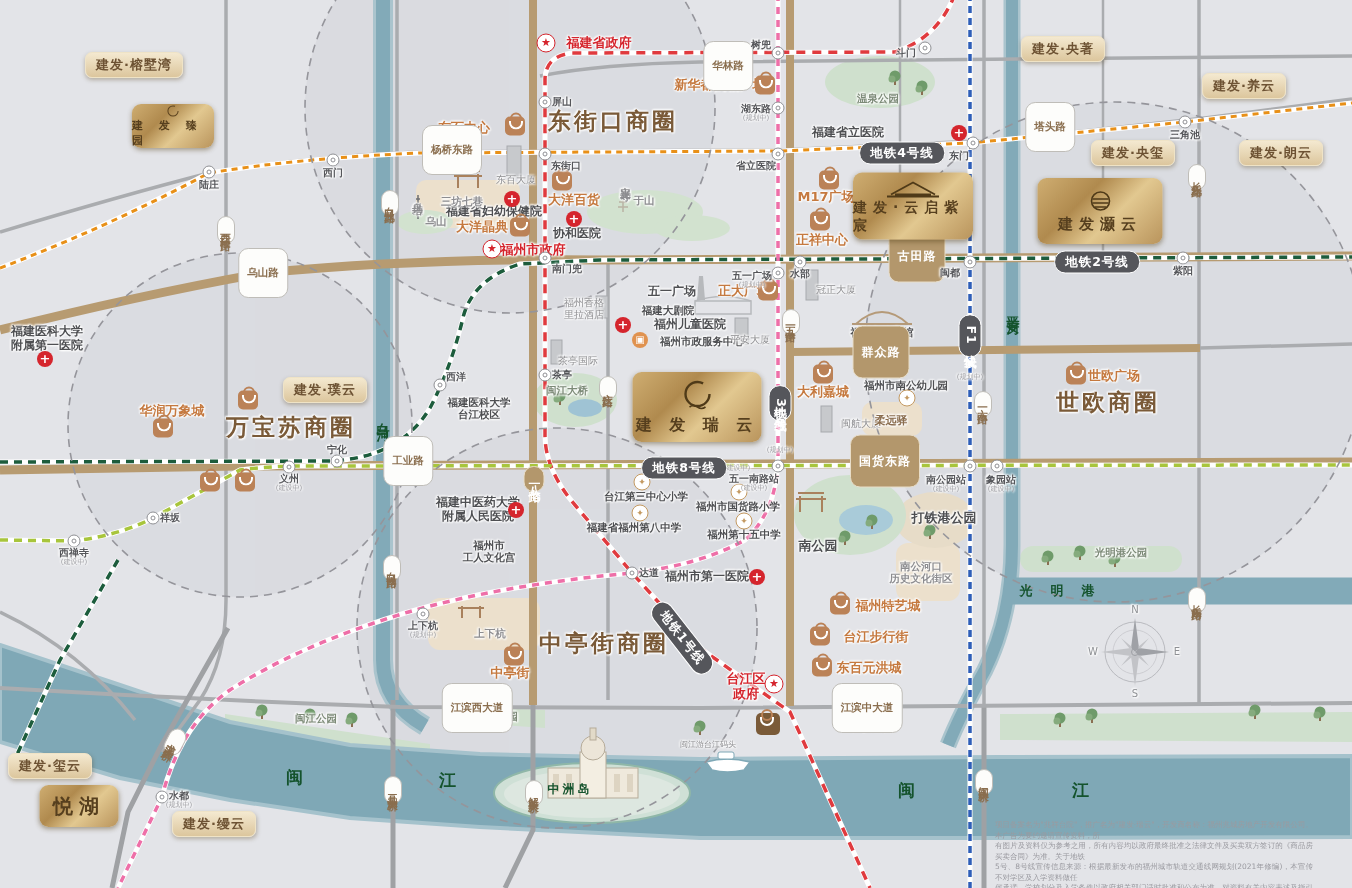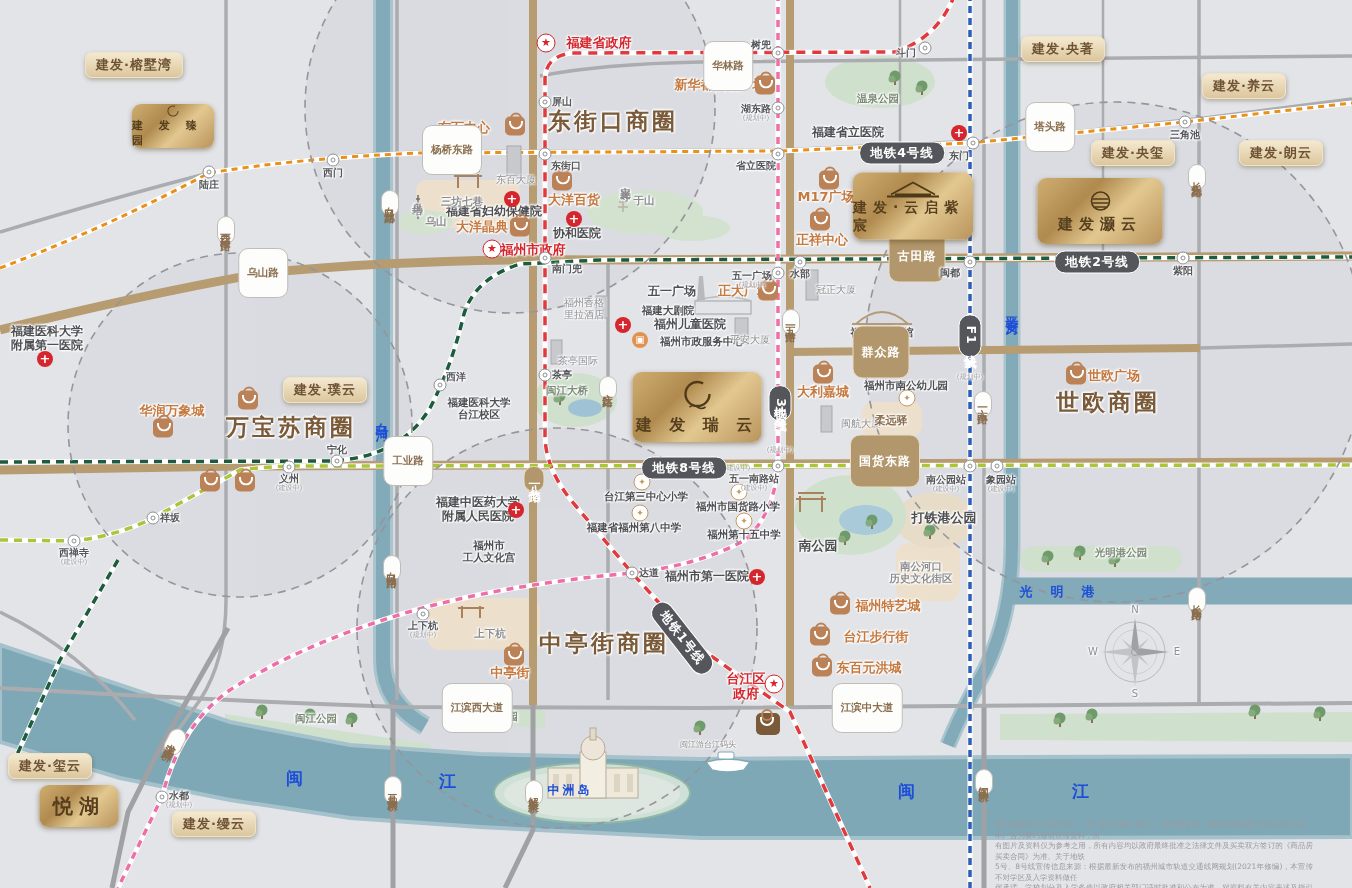--- a/index.html
+++ b/index.html
@@ -13,21 +13,21 @@
   .district-title{color:#7a5a38;font-size:23px;font-weight:900;letter-spacing:3px;z-index:8;}
   .shop{color:#c5793f;font-size:13px;}
   .dark{color:#4e4f52;font-size:12px;}
   .small{font-size:10.5px;}
   .bldg{color:#8d8d90;font-size:10px;font-weight:normal;}
   .park{color:#7c8a77;font-size:10.5px;}
   .parkbig{color:#4e4f52;font-size:13px;}
   .area{color:#8d8d90;font-size:10.5px;}
   .brown{color:#8a6d4e;font-size:11px;}
   .white{color:#fff;font-size:13px;text-shadow:none;}
-  .water{color:#1d4ed8;font-size:16px;text-shadow:none;letter-spacing:3px;}
+  .water{color:#14532d;font-size:16px;text-shadow:none;letter-spacing:3px;font-family:Liberation Mono, monospace;}
   .tiny{font-size:8px;color:#8d8d90;font-weight:normal;}
   .gov{color:#d5252d;font-size:13px;}
   .station-label{color:#55565a;font-size:10px;z-index:20;}
   .station-tag{color:#9b9ba0;font-size:7px;z-index:20;font-weight:normal;}
   .road-pill{position:absolute;transform:translate(-50%,-50%);white-space:nowrap;z-index:15;
              font-size:10.5px;font-weight:bold;border-radius:10px;padding:17px 8px;}
   .road-pill.white{background:#fdfdfb;border:1px solid #bfbdb8;color:#8a6e4e;text-shadow:none;}
   .road-pill.tan{background:#b3976c;border:1px solid #e8ddc8;color:#fff;font-size:12px;letter-spacing:1px;}
   .road-pill.vert{padding:8px 1px;letter-spacing:2px;}
   .metro-badge{position:absolute;transform:translate(-50%,-50%);white-space:nowrap;z-index:25;

